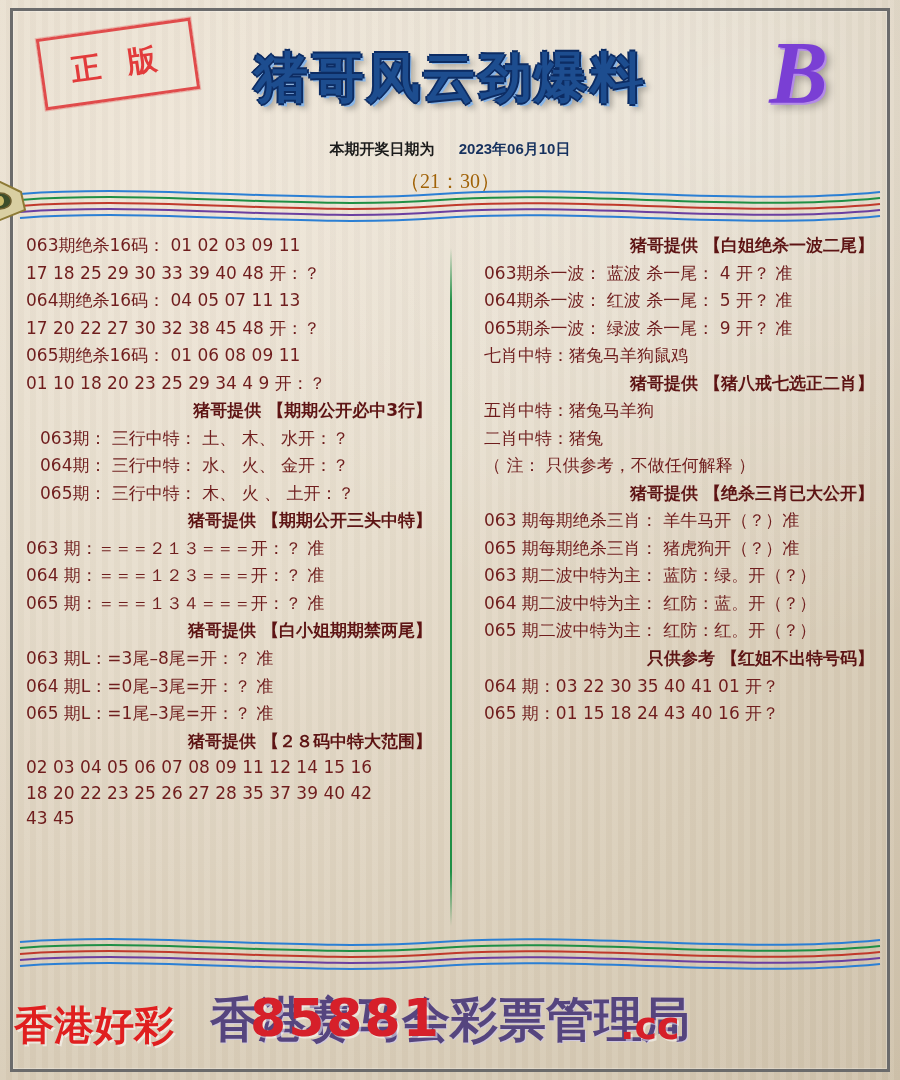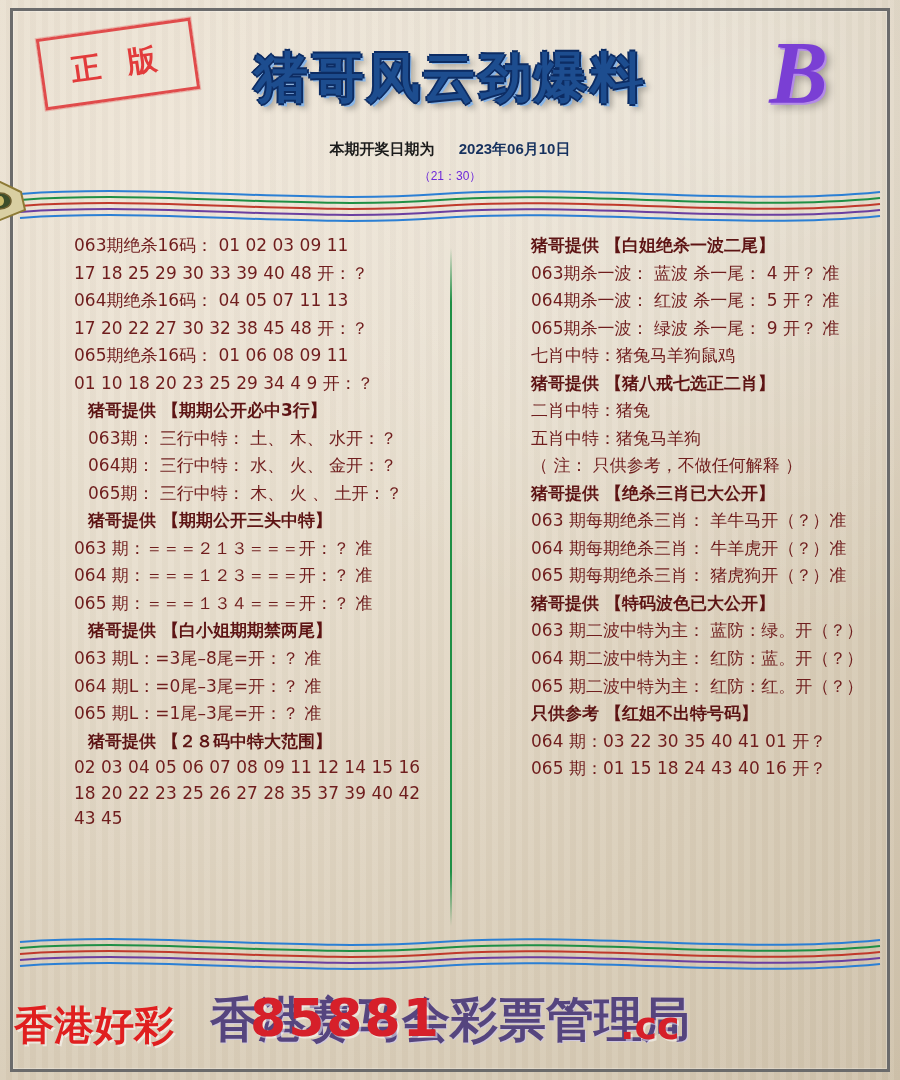--- a/index.html
+++ b/index.html
@@ -53,52 +53,52 @@
     color:#7a3fd4;
     text-shadow:2px 2px 0 #b48ae8, 4px 4px 8px rgba(0,0,0,.35);
   }
   .draw-line{
     position:absolute;left:0;right:0;top:140px;text-align:center;
     font-size:15px;color:#1b1b1b;font-weight:bold;
   }
   .draw-line .date{color:#16315e;margin-left:20px;}
   .draw-time{
     position:absolute;left:0;right:0;top:168px;text-align:center;
-    font-size:12px;color:#6d28d9;
+    font-size:20px;color:#a16207;font-family:Liberation Serif, serif;
   }
 
   
   .wave-wrap{position:relative;height:52px;}
   .wave-wrap svg{position:absolute;left:0;top:0;}
   .seal{
     position:absolute;left:50%;top:6px;transform:translateX(-50%);
     width:58px;height:42px;
   }
 
   
   .content{
     position:relative;
     display:flex;
     padding:0 26px;
     height:700px;
   }
-  .col{width:50%;box-sizing:border-box;margin-left:48px;}
+  .col{width:50%;box-sizing:border-box;}
   .col.left{padding-right:18px;}
   .col.right{padding-left:34px;}
   .divider{
     position:absolute;left:50%;top:16px;bottom:6px;width:2px;
     background:linear-gradient(180deg,rgba(20,120,60,0) 0%,#1f8f45 8%,#1f8f45 92%,rgba(20,120,60,0) 100%);
   }
 
   .line{
     font-size:17px;color:#6f1d1d;
     line-height:1.62;white-space:nowrap;
     font-family:"DejaVu Sans",sans-serif;
   }
-  .line.head{color:#5d1414;font-weight:bold;}
+  .line.head{color:#5d1414;font-weight:bold;text-align:right;}
   .line.indent{padding-left:14px;}
   .line.tight{line-height:1.5;}
 
   
   .footer{position:relative;height:148px;}
   .footer .wave2{position:absolute;left:0;top:0;}
   .footer-title{
     position:absolute;left:0;right:0;top:56px;text-align:center;
     font-size:48px;font-weight:bold;color:#4b3a7a;
     font-family:"DejaVu Sans",sans-serif;
@@ -188,28 +188,26 @@
       <div class="line tight">43 45</div>
     </div>
 
     <div class="col right">
       <div class="line head">猪哥提供   【白姐绝杀一波二尾】</div>
       <div class="line">063期杀一波：  蓝波  杀一尾：   4 开？ 准</div>
       <div class="line">064期杀一波：  红波  杀一尾：   5 开？ 准</div>
       <div class="line">065期杀一波：  绿波  杀一尾：   9 开？ 准</div>
       <div class="line">七肖中特：猪兔马羊狗鼠鸡</div>
       <div class="line head">猪哥提供   【猪八戒七选正二肖】</div>
+      <div class="line">五肖中特：猪兔马羊狗</div>
       <div class="line">二肖中特：猪兔</div>
-      <div class="line">五肖中特：猪兔马羊狗</div>
       <div class="line">（ 注：  只供参考，不做任何解释 ）</div>
       <div class="line head">猪哥提供   【绝杀三肖已大公开】</div>
       <div class="line">063  期每期绝杀三肖：   羊牛马开（？）准</div>
-      <div class="line">064  期每期绝杀三肖：   牛羊虎开（？）准</div>
       <div class="line">065  期每期绝杀三肖：   猪虎狗开（？）准</div>
-      <div class="line head">猪哥提供   【特码波色已大公开】</div>
       <div class="line">063 期二波中特为主：  蓝防：绿。开（？）</div>
       <div class="line">064 期二波中特为主：  红防：蓝。开（？）</div>
       <div class="line">065 期二波中特为主：  红防：红。开（？）</div>
       <div class="line head">只供参考    【红姐不出特号码】</div>
       <div class="line">064 期：03  22  30  35  40  41 01 开？</div>
       <div class="line">065 期：01  15  18  24  43  40 16 开？</div>
     </div>
   </div>
 
   <div class="footer">

